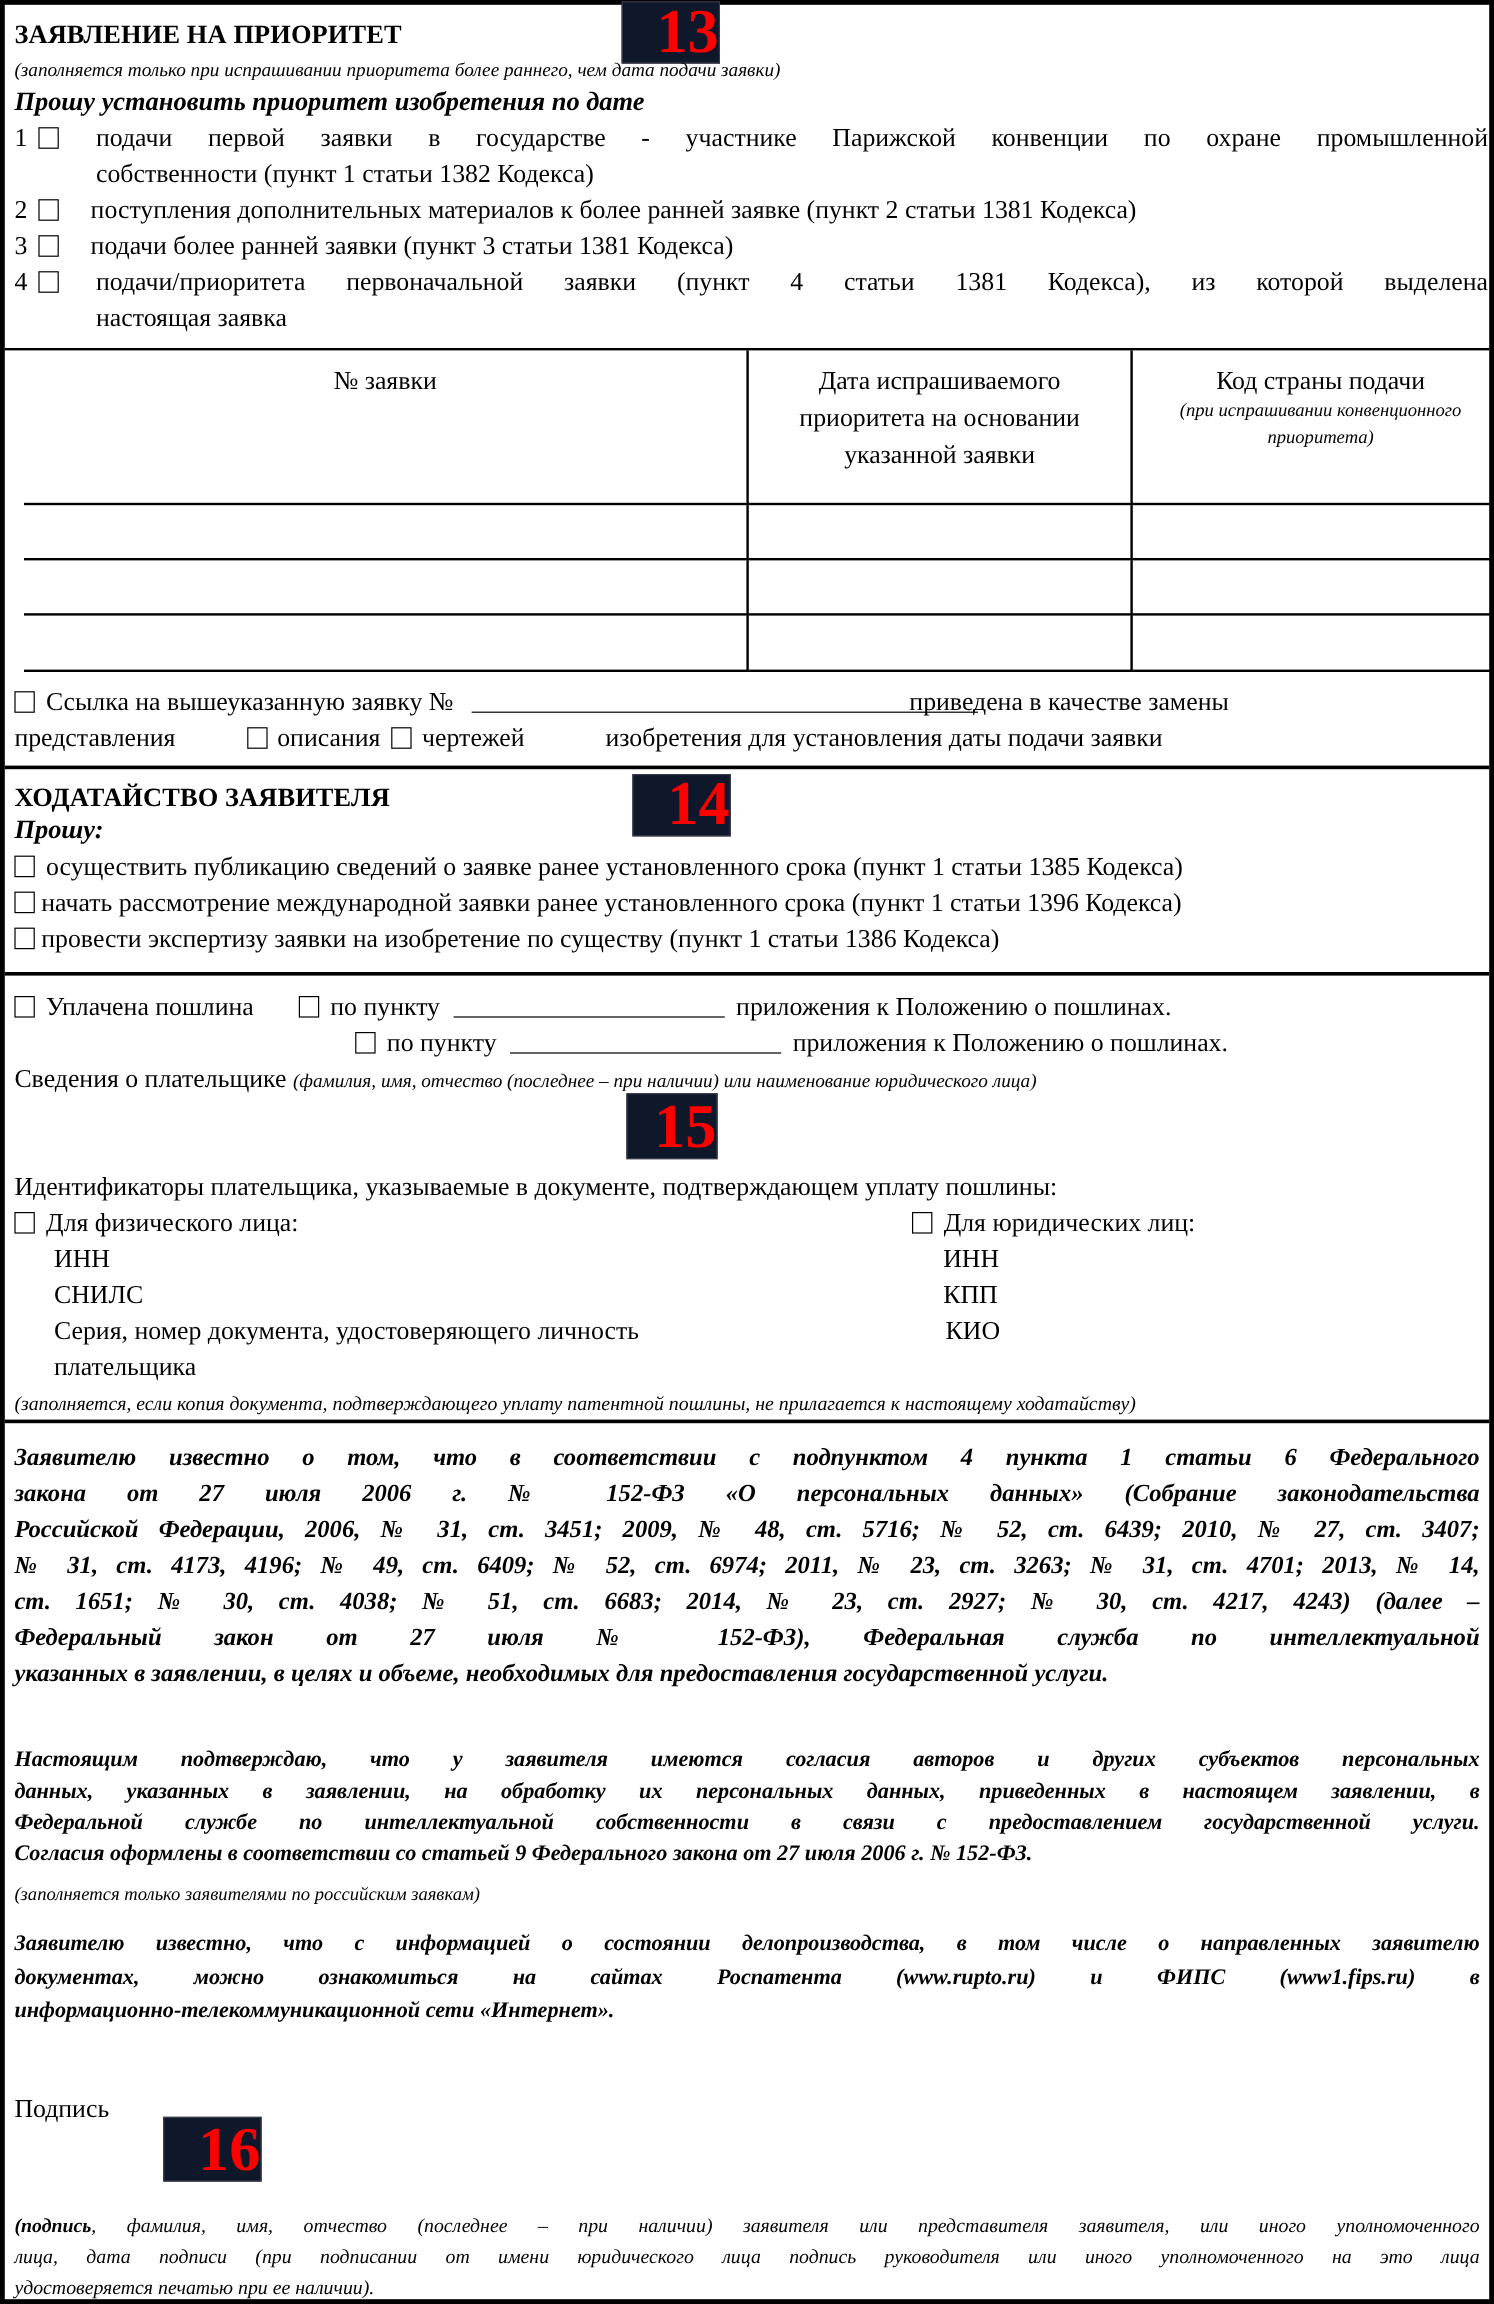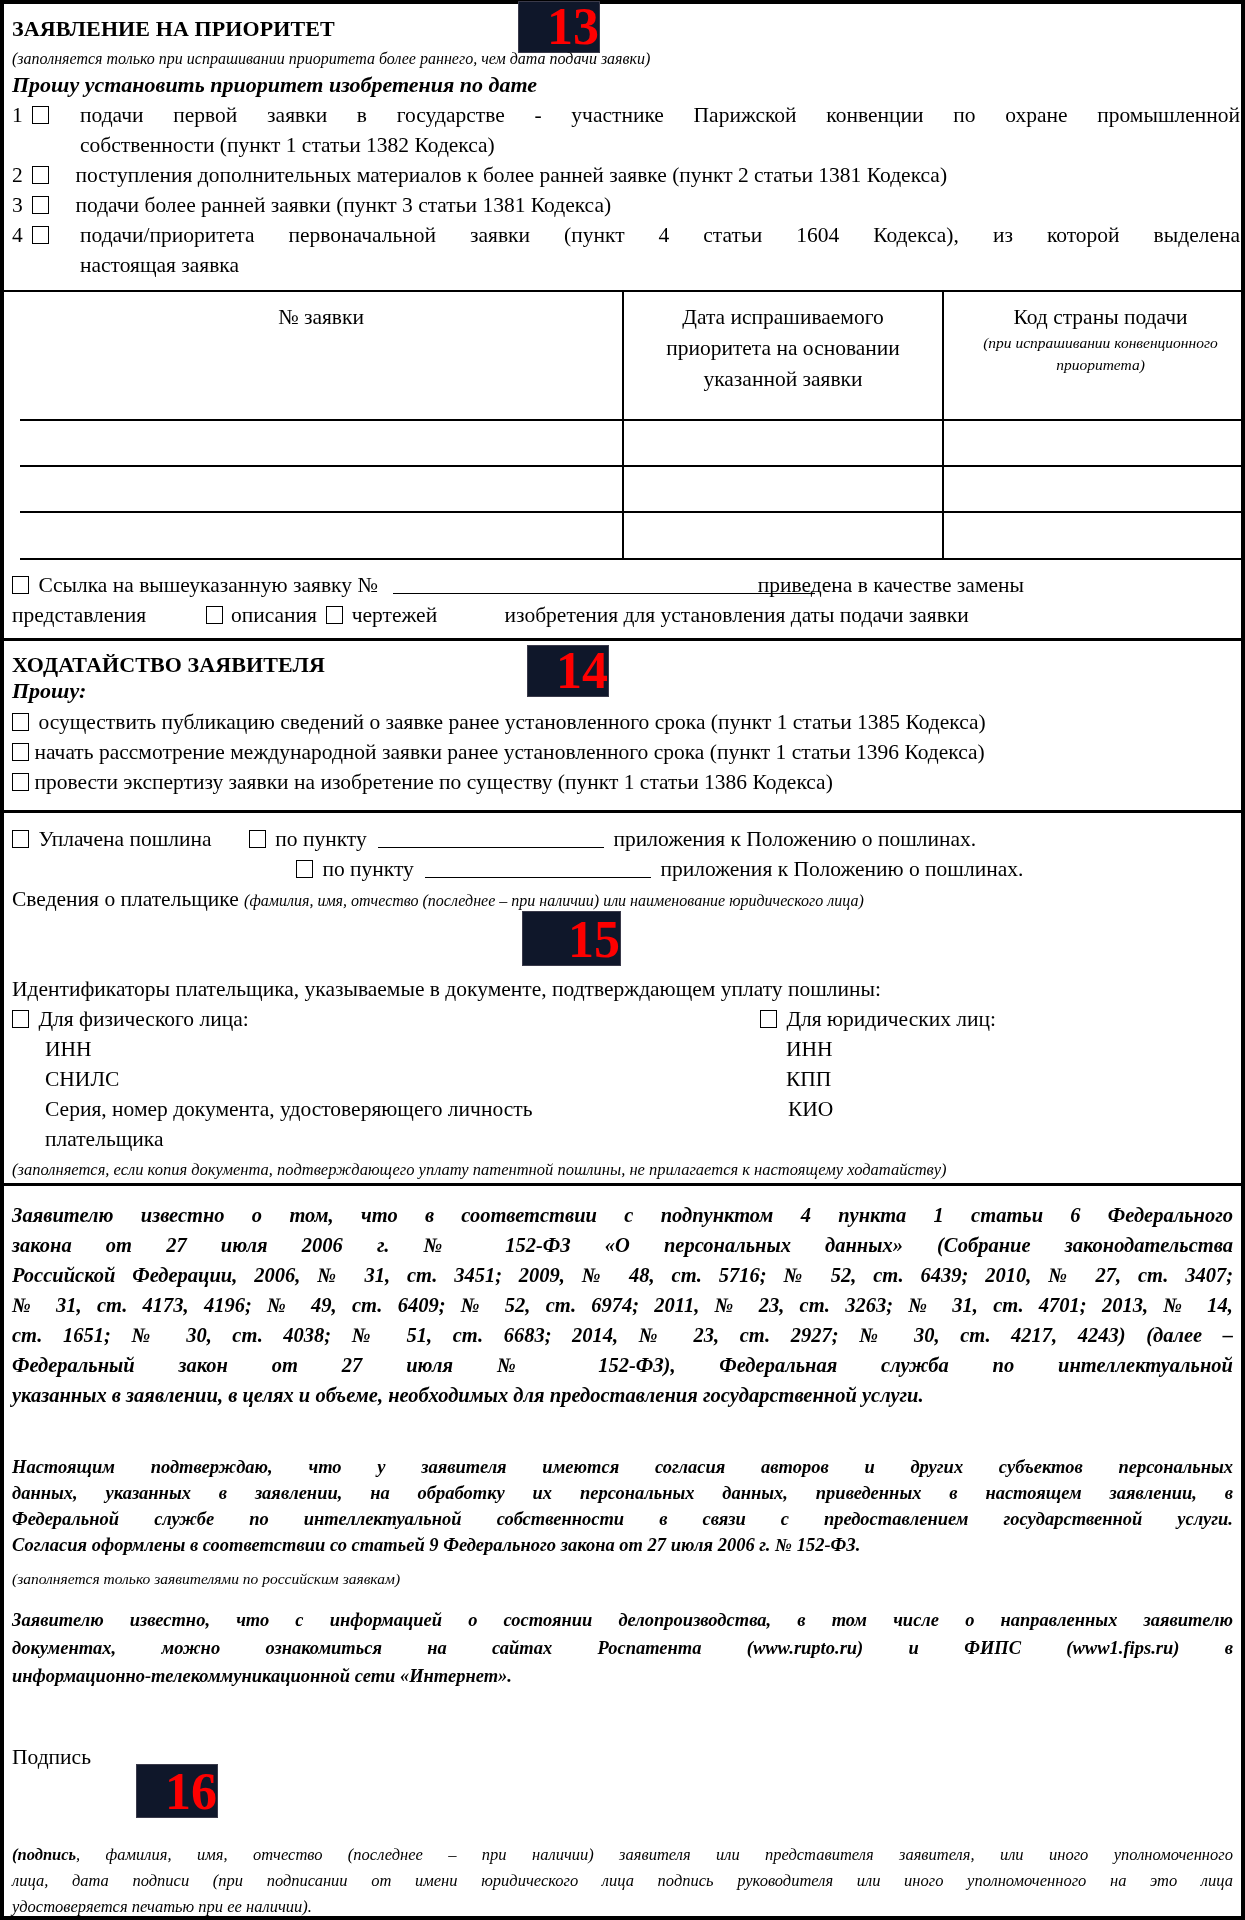--- a/index.html
+++ b/index.html
@@ -62,21 +62,21 @@
       <span style="margin-left:21px;">поступления дополнительных материалов к более ранней заявке (пункт 2 статьи 1381 Кодекса)</span>
     </div>
     <div class="abs" style="left:8px; top:186px;">
       <span>3</span>
       <span class="box" style="margin-left:4px;"></span>
       <span style="margin-left:21px;">подачи более ранней заявки (пункт 3 статьи 1381 Кодекса)</span>
     </div>
     <div class="abs" style="left:8px; top:216px; width:1228px;">
       <span>4</span>
       <span class="box" style="margin-left:4px;"></span>
-      <span class="justify" style="position:absolute; left:68px; right:0; top:0; display:block;">подачи/приоритета первоначальной заявки (пункт 4 статьи 1604 Кодекса), из которой выделена</span>
+      <span class="justify" style="position:absolute; left:68px; right:0; top:0; display:block;">подачи/приоритета первоначальной заявки (пункт 4 статьи 1381 Кодекса), из которой выделена</span>
     </div>
     <div class="abs" style="left:76px; top:246px;">настоящая заявка</div>
   </div>
 
   <table class="prio" style="top:288px;">
     <colgroup>
       <col style="width:603px">
         <col style="width:320px">
         <col>
     </colgroup>
@@ -158,21 +158,21 @@
     <div class="abs" style="left:292px; top:41px;">
       <span class="box"></span>
       <span style="margin-left:4px;">по пункту</span>
       <span class="uline" style="width:226px; margin-left:6px;"></span>
       <span style="margin-left:4px;">приложения к Положению о пошлинах.</span>
     </div>
     <div class="abs" style="left:8px; top:71px;">
       <span>Сведения о плательщике</span>
       <span class="note">(фамилия, имя, отчество (последнее – при наличии) или наименование юридического лица)</span>
     </div>
-    <div class="badge" style="left:518px; top:98px; width:99px; height:55px; line-height:55px;">15</div>
+    <div class="badge" style="left:518px; top:98px; width:76px; height:55px; line-height:55px;">15</div>
     <div class="abs" style="left:8px; top:161px;">Идентификаторы  плательщика, указываемые в документе, подтверждающем уплату пошлины:</div>
 
     <div class="abs" style="left:8px; top:191px;">
       <div>
         <span class="box"></span>
         <span style="margin-left:4px;">Для физического лица:</span>
       </div>
       <div style="margin-left:33px;">ИНН</div>
       <div style="margin-left:33px;">СНИЛС</div>
       <div style="margin-left:33px;">Серия, номер документа, удостоверяющего личность</div>

